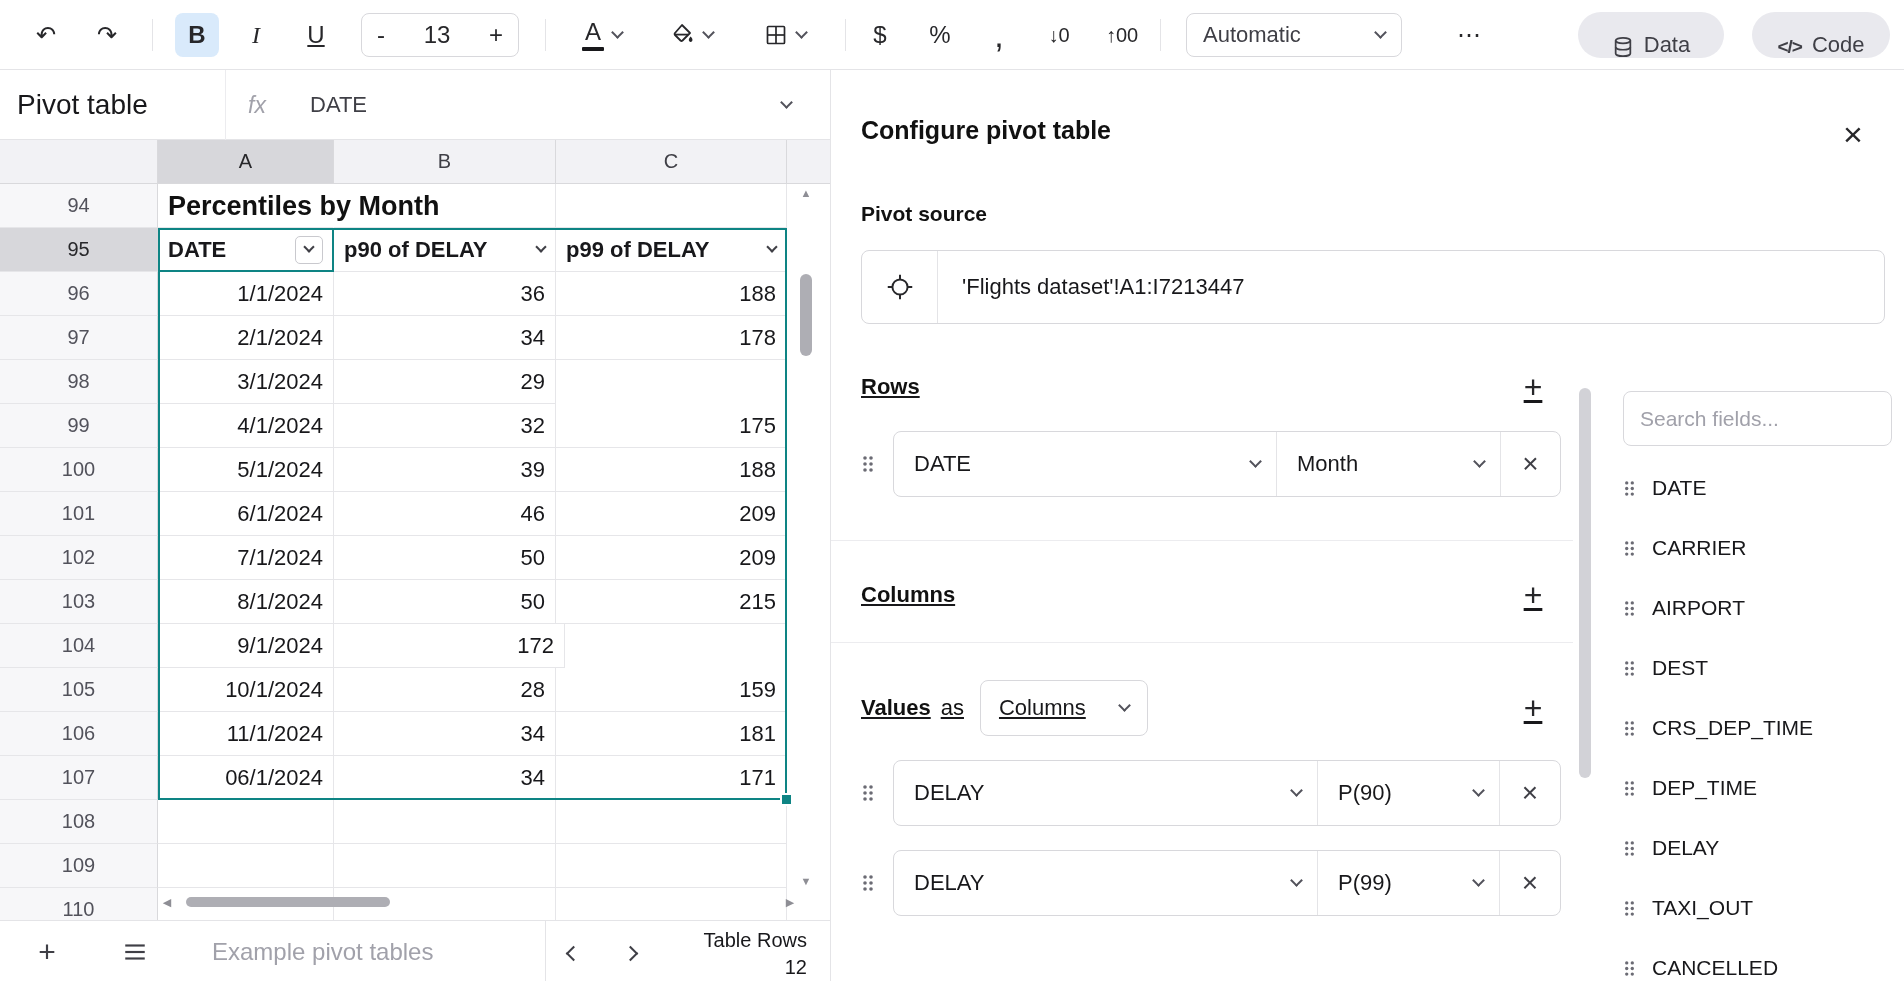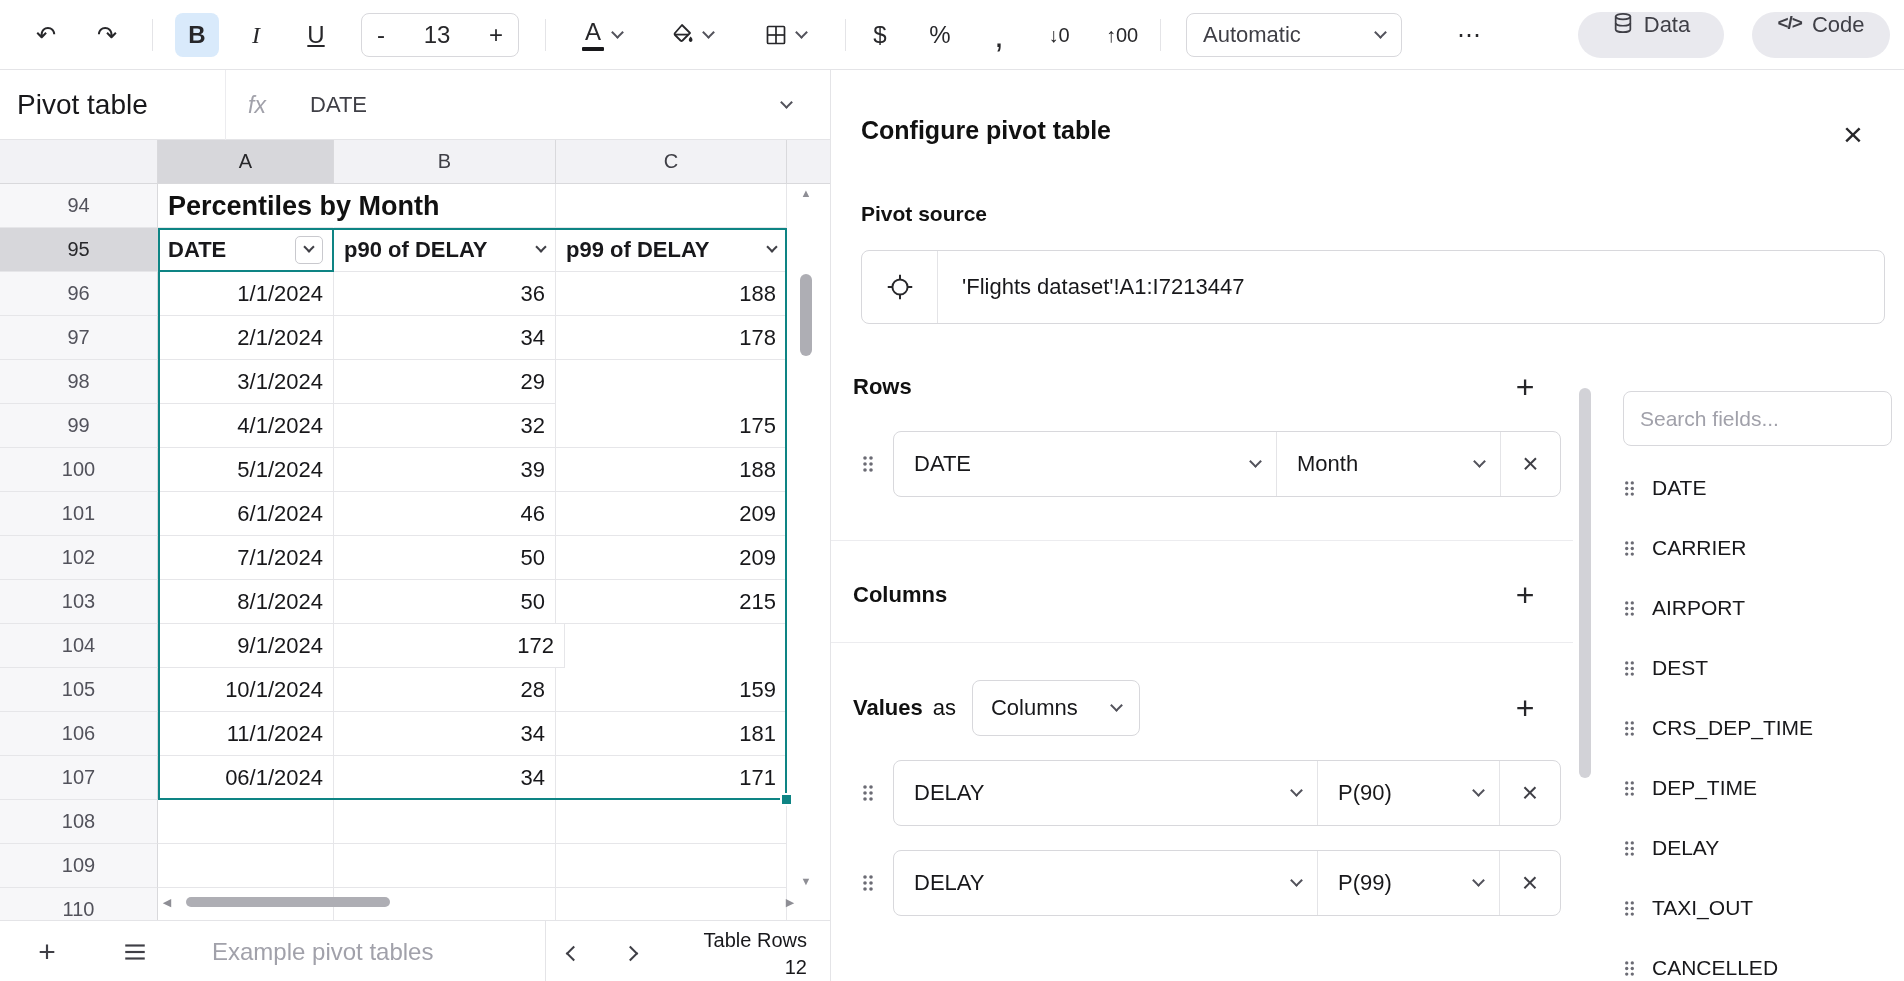--- a/index.html
+++ b/index.html
@@ -9,21 +9,21 @@
 
 .toolbar{position:absolute;left:0;top:0;width:1904px;height:70px;background:#fff;border-bottom:1px solid #E4E4E7;z-index:10;}
 .tbtn{position:absolute;top:13px;height:44px;min-width:44px;display:flex;align-items:center;justify-content:center;border-radius:8px;font-size:24px;color:#27272A;gap:9px;}
 .tbtn.active{background:#D9EAFB;}
 .glyph-b{font-weight:bold;}
 .glyph-i{font-style:italic;font-family:"Liberation Serif",serif;}
 .glyph-u{text-decoration:underline;}
 .tsep{position:absolute;top:19px;width:1px;height:32px;background:#E4E4E7;}
 .size-box{position:absolute;top:13px;left:361px;height:44px;width:158px;border:1px solid #D8D8DC;border-radius:8px;display:flex;align-items:center;justify-content:space-between;padding:0 15px;font-size:24px;color:#27272A;}
 .auto-box{position:absolute;top:13px;left:1186px;height:44px;width:216px;border:1px solid #D8D8DC;border-radius:8px;display:flex;align-items:center;justify-content:space-between;padding:0 16px;font-size:22px;color:#3F3F46;}
-.pill{position:absolute;top:12px;height:46px;border-radius:23px;background:#E9E9EE;display:flex;align-items:flex-start;justify-content:center;gap:10px;font-size:22px;color:#3F3F46;}
+.pill{position:absolute;top:12px;height:46px;border-radius:23px;background:#E9E9EE;display:flex;align-items:flex-end;justify-content:center;gap:10px;font-size:22px;color:#3F3F46;}
 .code-glyph{font-size:19px;font-weight:bold;color:#3F3F46;letter-spacing:-1px;}
 .chv{display:inline-block;width:9px;height:9px;border-right:2px solid #52525B;border-bottom:2px solid #52525B;transform:rotate(45deg);margin-top:-5px;flex:none;}
 .chv.l{transform:rotate(135deg);margin:0;}
 .chv.r{transform:rotate(-45deg);margin:0;}
 .colwrap{display:flex;flex-direction:column;align-items:center;line-height:1;}
 .colorbar{width:22px;height:4px;background:#18181B;margin-top:3px;border-radius:1px;}
 .smalltx{font-size:20px;}
 
 
 .fbar{position:absolute;top:70px;left:0;width:830px;height:70px;border-bottom:1px solid #E4E4E7;background:#fff;z-index:9;}
@@ -76,21 +76,21 @@
 .rowsinfo{position:absolute;right:23px;top:6px;text-align:right;font-size:20px;color:#18181B;line-height:27px;}
 
 
 .panel{position:absolute;left:830px;top:70px;width:1074px;height:911px;background:#fff;border-left:1px solid #E4E4E7;z-index:8;overflow:hidden;}
 .ptitle{position:absolute;left:30px;top:46px;font-size:25px;font-weight:bold;color:#111;}
 .pclose{position:absolute;left:1000px;top:42px;width:44px;height:44px;display:flex;align-items:center;justify-content:center;font-size:34px;color:#27272A;}
 .psrc-label{position:absolute;left:30px;top:132px;font-size:21px;font-weight:bold;color:#111;}
 .psrc{position:absolute;left:30px;top:180px;width:1024px;height:74px;border:1px solid #D8D8DC;border-radius:8px;display:flex;align-items:center;background:#fff;}
 .ticon{width:76px;height:100%;display:flex;align-items:center;justify-content:center;border-right:1px solid #E4E4E7;flex:none;}
 .srcval{padding-left:24px;font-size:22px;color:#18181B;}
-.sect-head{position:absolute;left:22px;width:690px;display:flex;align-items:center;height:40px;}
+.sect-head{position:absolute;left:30px;width:690px;display:flex;align-items:center;height:40px;text-decoration:underline;}
 .sect-label{font-size:22px;font-weight:bold;color:#111;}
 .sect-as{font-size:22px;color:#111;margin-left:10px;}
 .plus{margin-left:auto;width:36px;height:36px;display:flex;align-items:center;justify-content:center;font-size:32px;color:#27272A;}
 .pdiv{position:absolute;left:0;width:742px;height:1px;background:#ECECEF;}
 .entry{position:absolute;left:30px;display:flex;align-items:center;}
 .ebox{margin-left:18px;width:668px;height:66px;border:1px solid #D8D8DC;border-radius:8px;display:flex;align-items:stretch;background:#fff;overflow:hidden;}
 .es{display:flex;align-items:center;justify-content:space-between;padding:0 16px 0 20px;font-size:22px;color:#18181B;flex:none;}
 .es+.es{border-left:1px solid #E4E4E7;}
 .ex{display:flex;align-items:center;justify-content:center;font-size:28px;color:#3F3F46;border-left:1px solid #E4E4E7;flex:none;}
 .mode-pill{margin-left:16px;height:56px;width:168px;border:1px solid #D8D8DC;border-radius:8px;display:flex;align-items:center;justify-content:space-between;padding:0 18px;font-size:22px;color:#18181B;}

